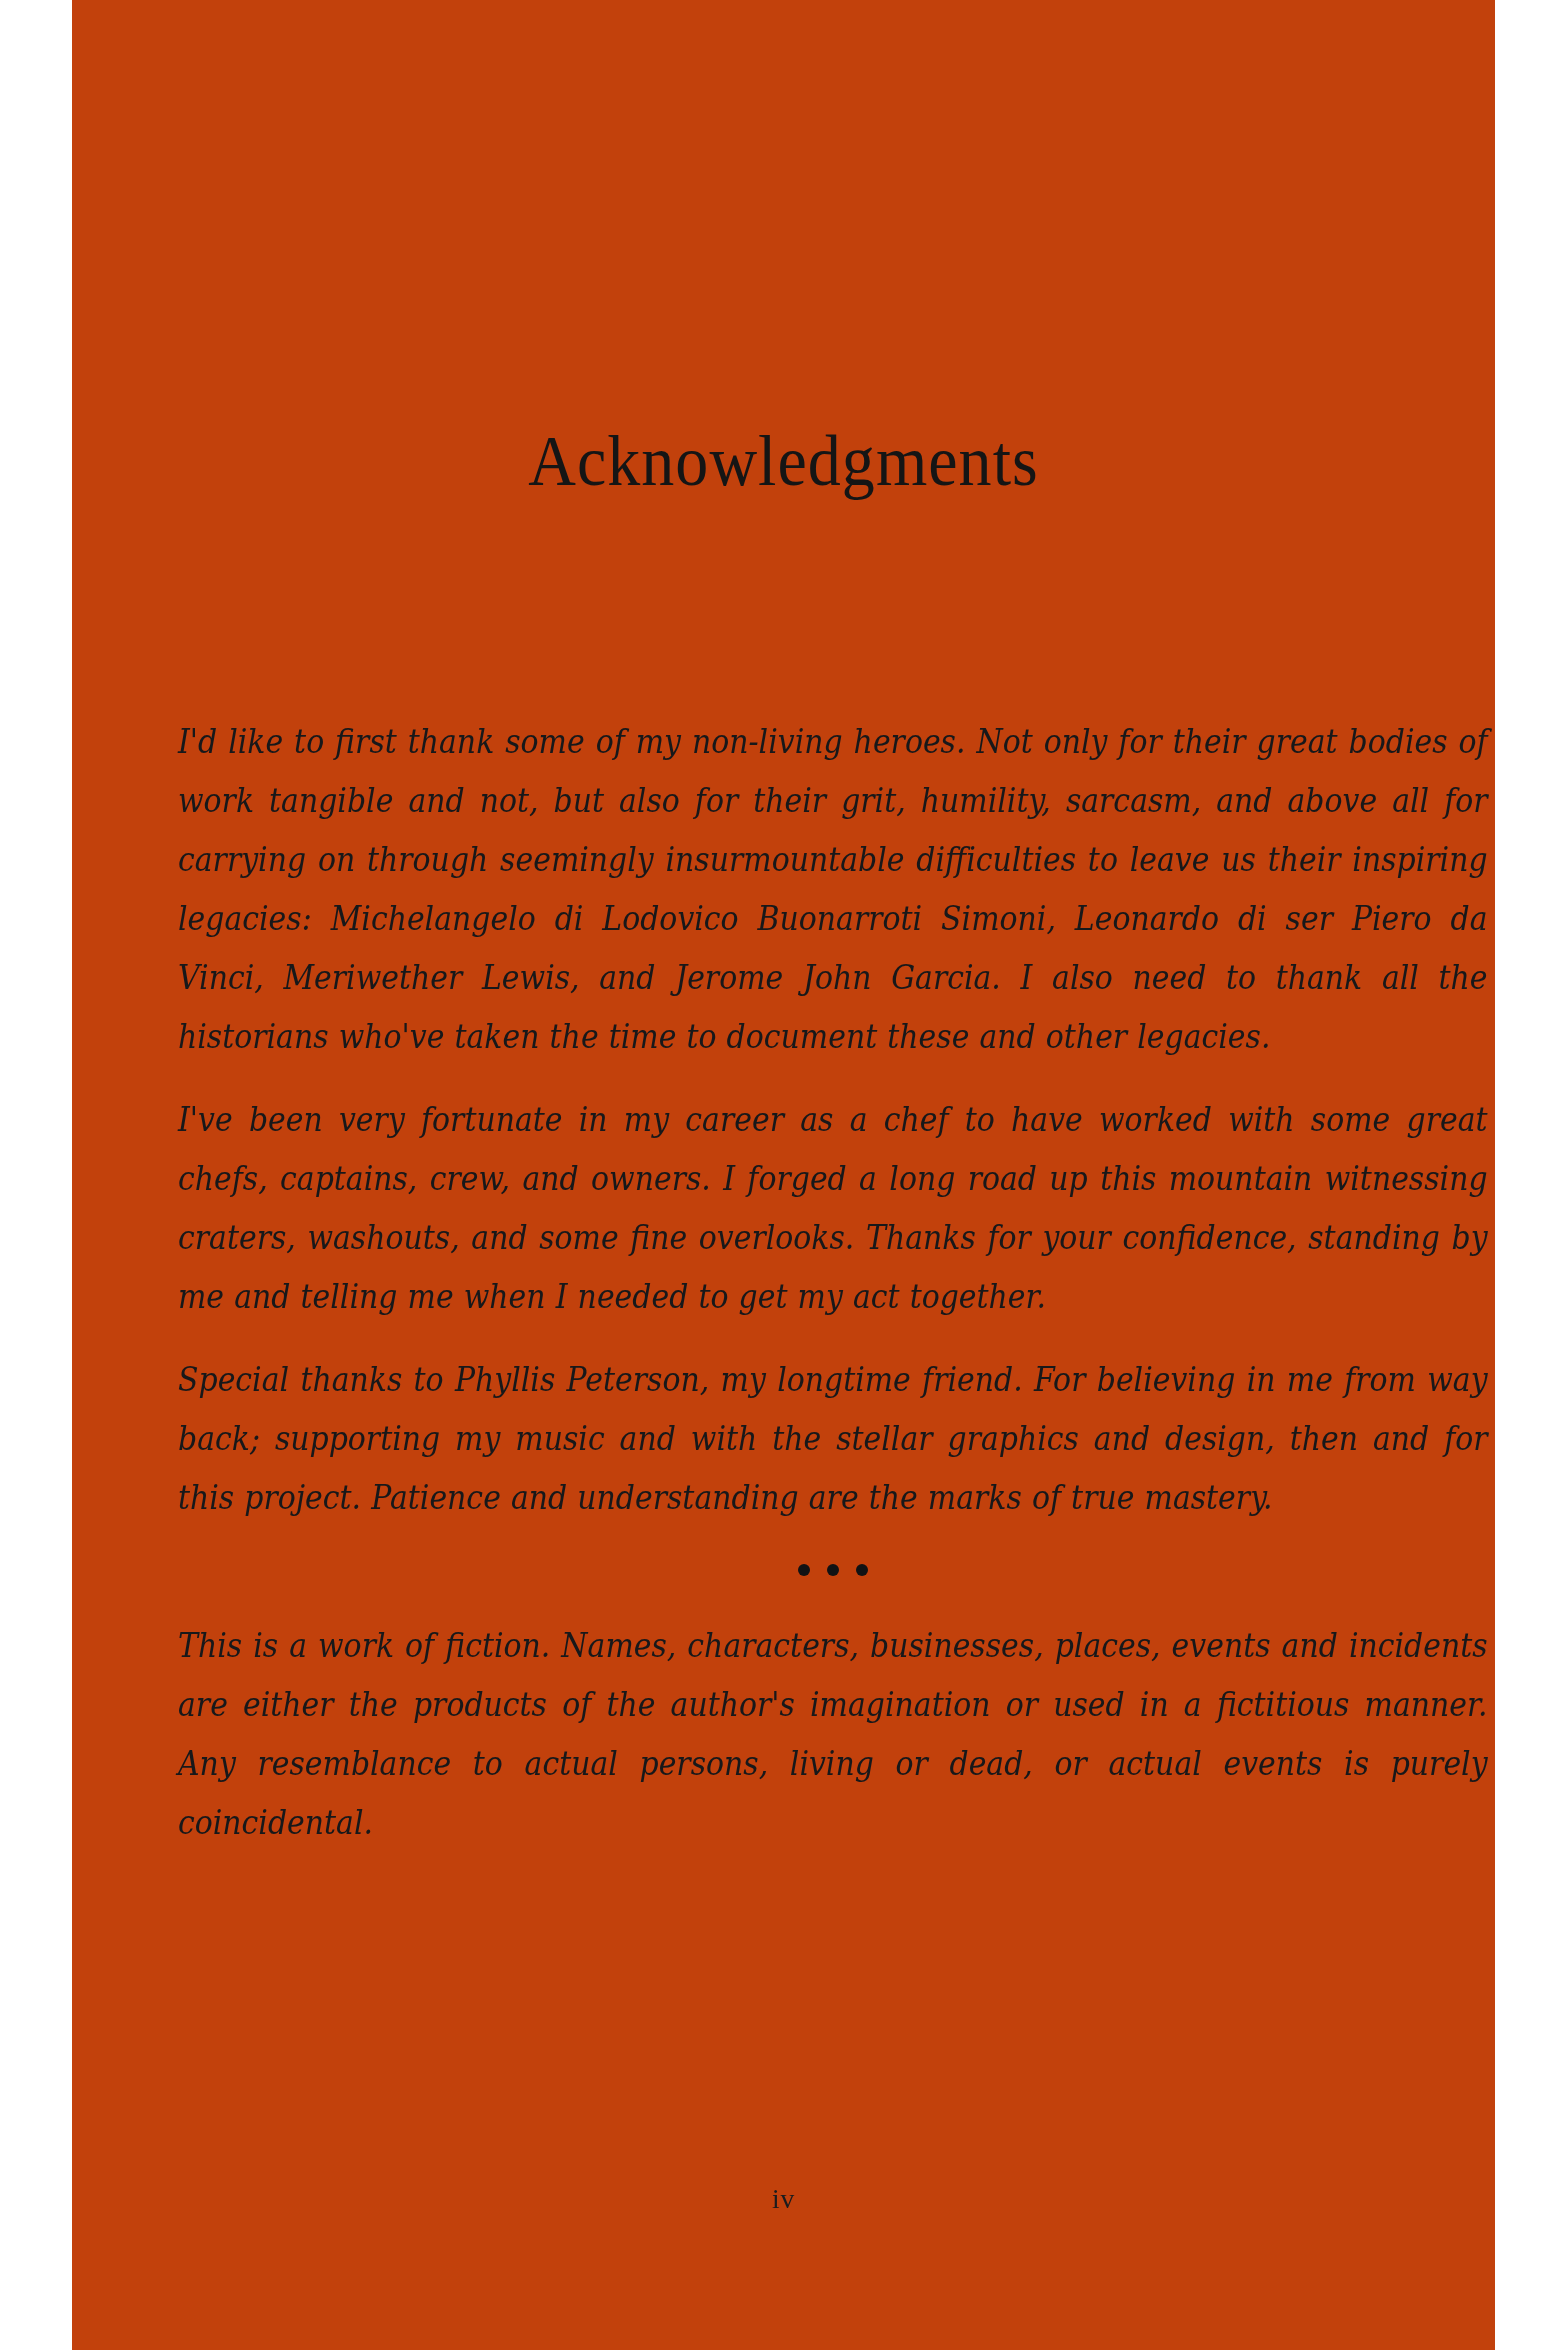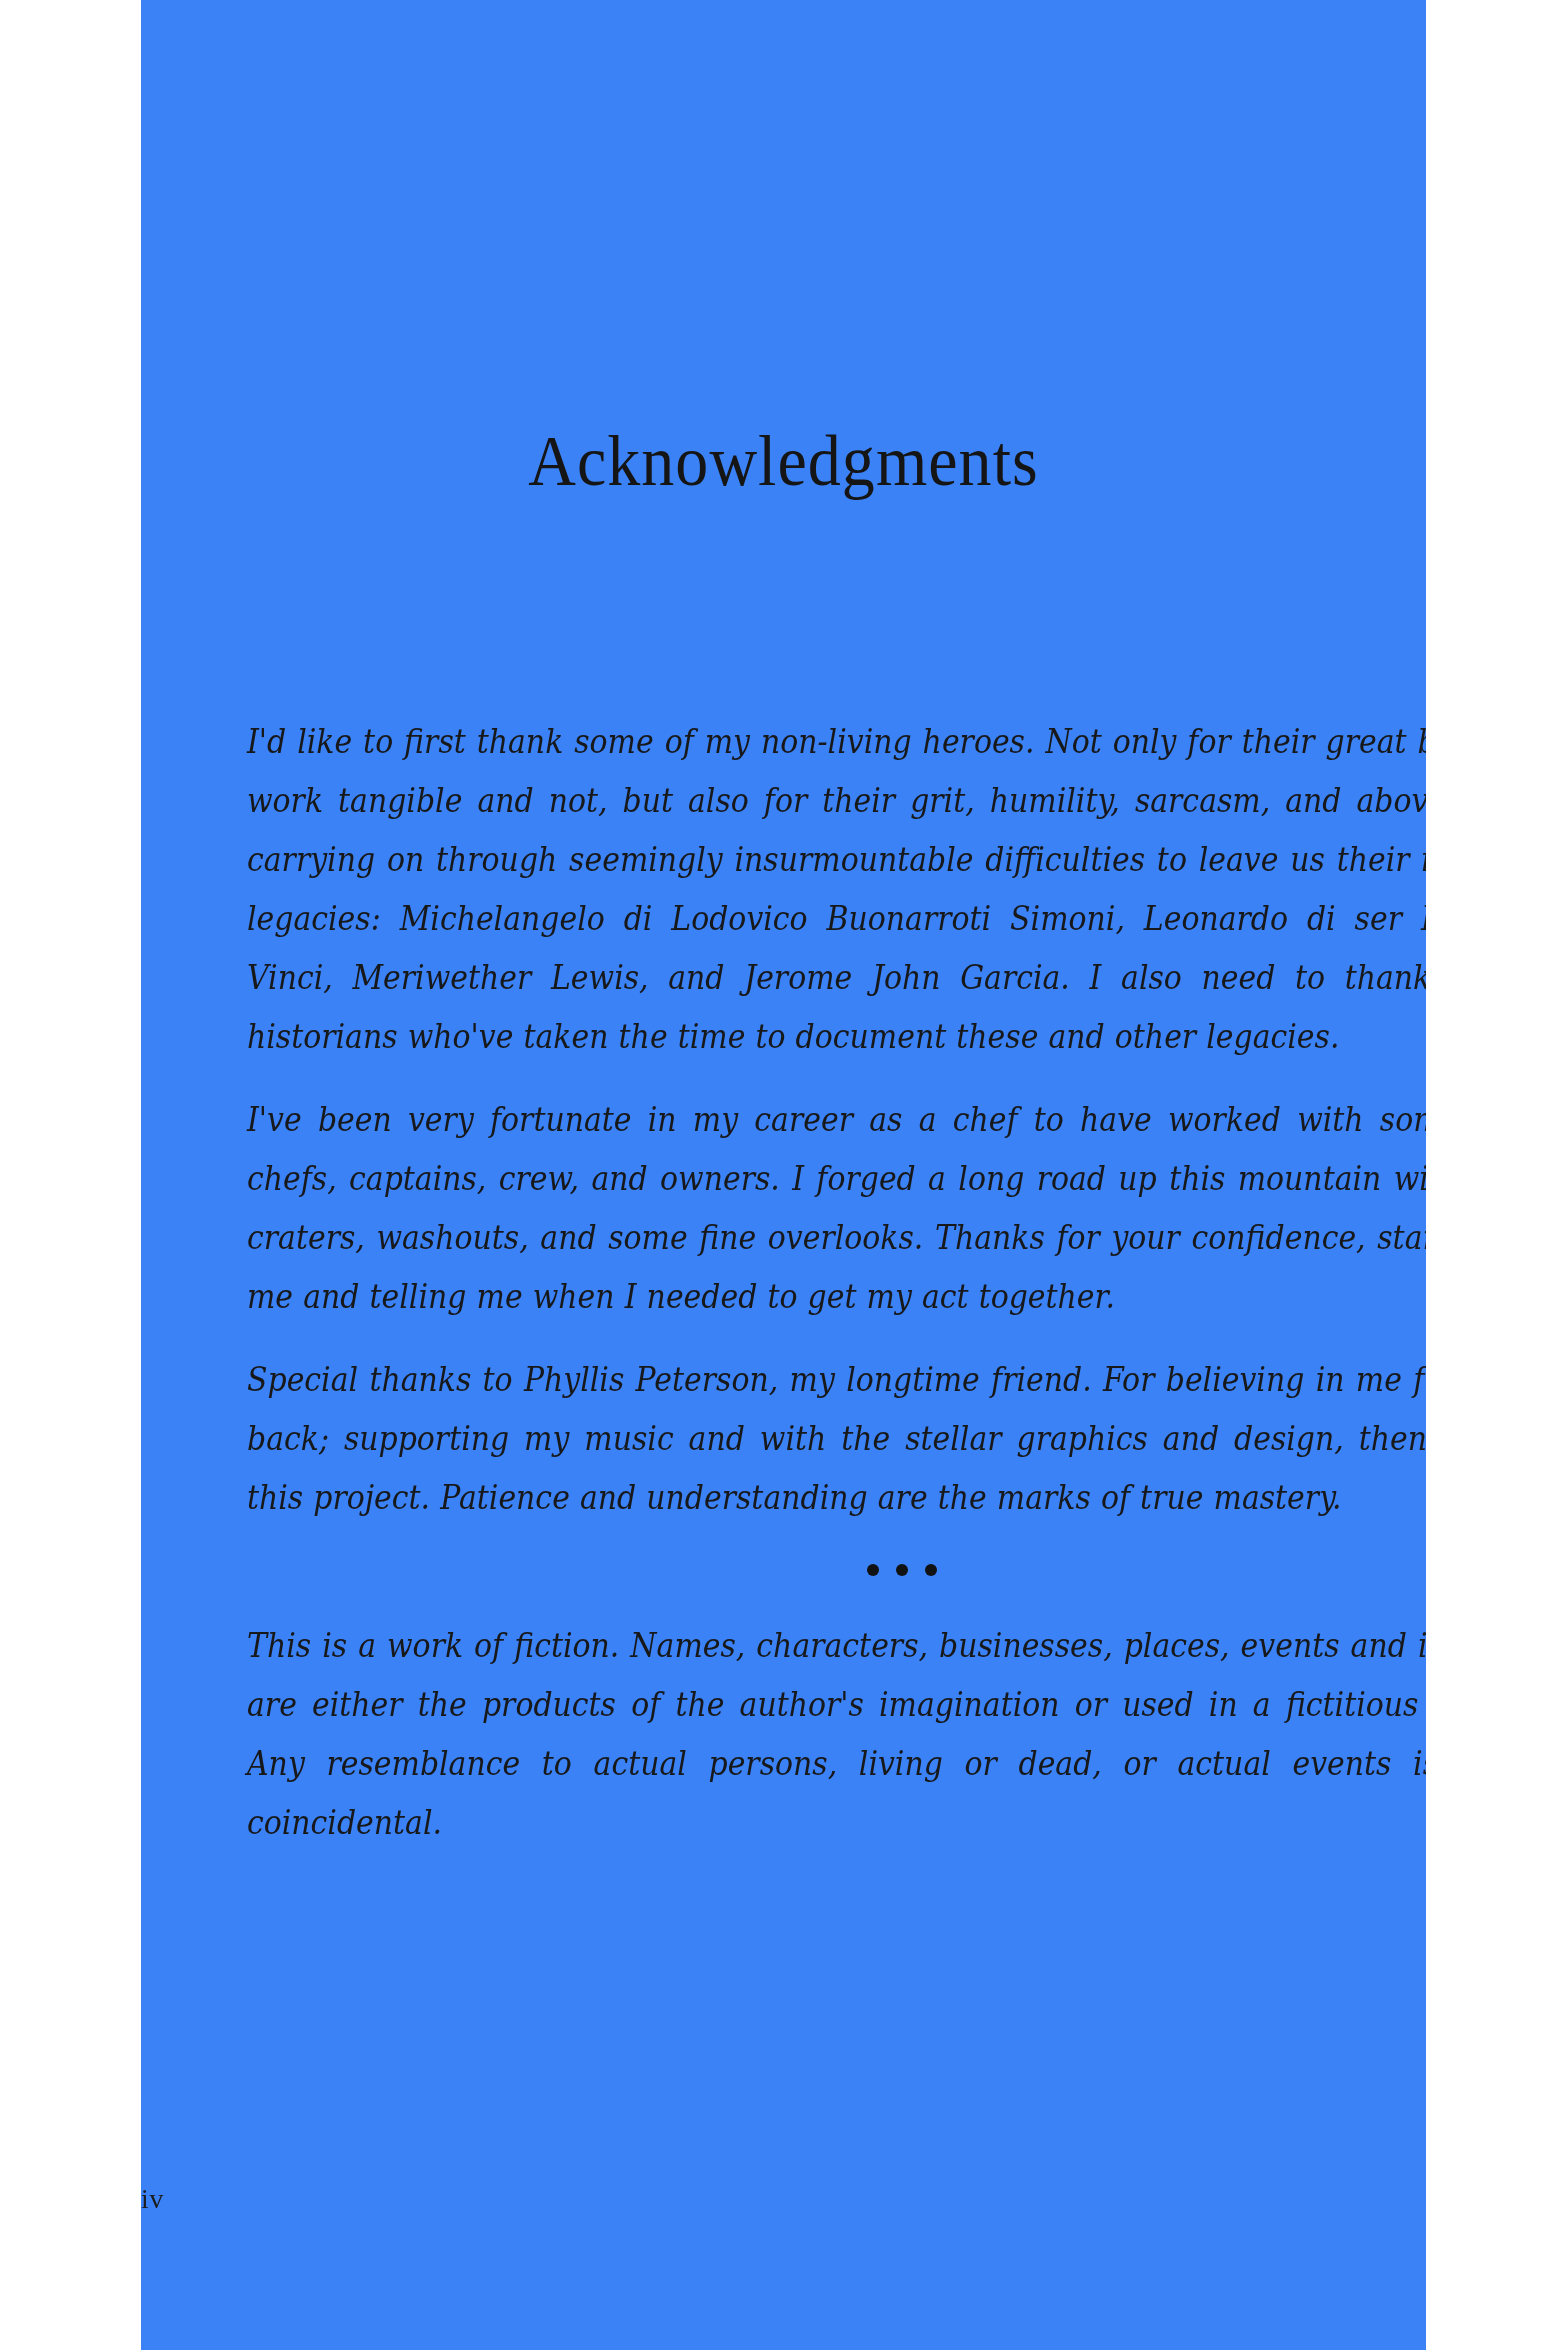--- a/index.html
+++ b/index.html
@@ -4,24 +4,24 @@
 <title>Acknowledgments</title>
 <style>
   html, body {
     margin: 0;
     padding: 0;
     background: #ffffff;
   }
 
   .page {
     position: relative;
-    width: 1285px;
+    width: 1423px;
     height: 2351px;
     margin: 0 auto;
-    background: #3b82f6;
+    background: #c2410c;
     overflow: hidden;
     box-sizing: border-box;
   }
 
   
   .page-title {
     position: absolute;
     left: 0;
     right: 0;
     top: 378px;
@@ -82,21 +82,21 @@
     border-radius: 50%;
     background: #111214;
   }
 
   
   .page-folio {
     position: absolute;
     left: 0;
     right: 0;
     bottom: 136px;
-    text-align: left;
+    text-align: center;
     font-family: "Liberation Serif", "DejaVu Serif", serif;
     font-style: normal;
     font-size: 27.5px;
     letter-spacing: 0.9px;
     color: #1b1c1e;
   }
 </style>
 </head>
 <body>
 

